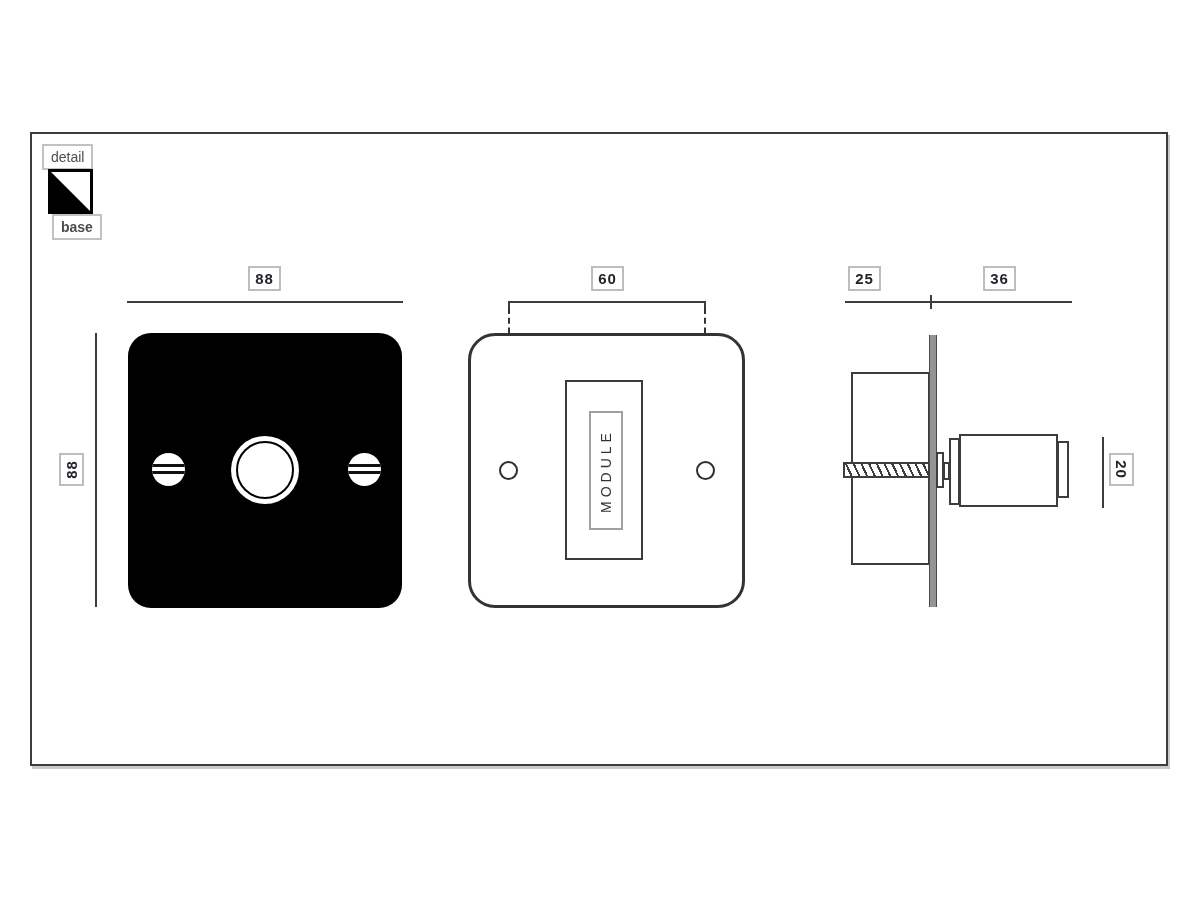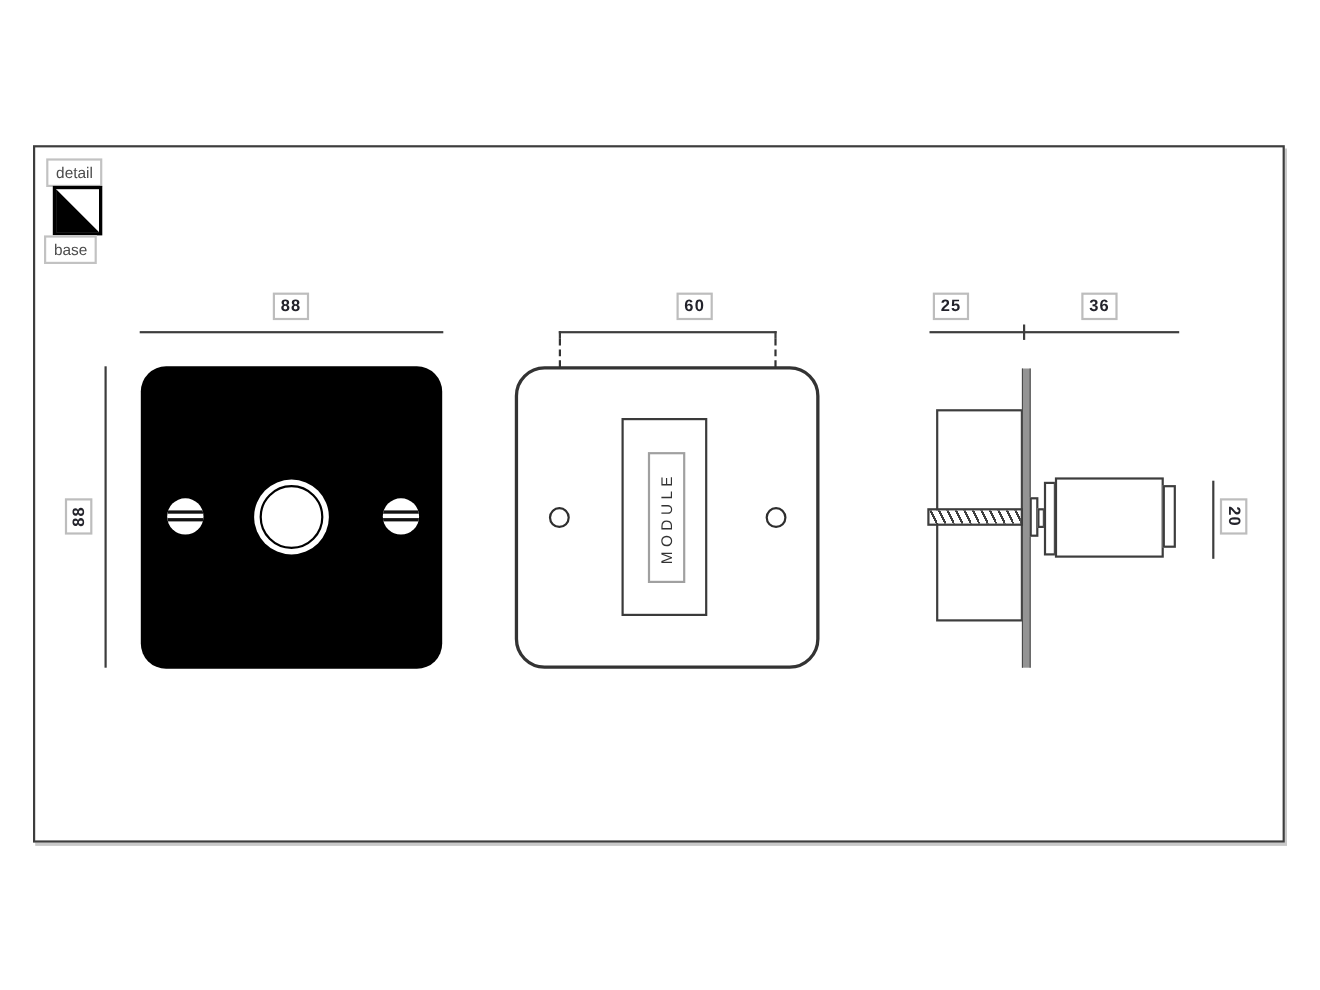--- a/index.html
+++ b/index.html
@@ -89,21 +89,21 @@
   .vlabel-wrap { position:absolute; display:flex; align-items:center; justify-content:center; }
 </style>
 </head>
 <body>
 
 <div id="canvas">
   <div class="frame">
 
     <div class="tag" style="left:10px; top:10px;">detail</div>
     <div class="legend-icon" style="left:16px; top:35px;"></div>
-    <div class="tag" style="left:8px; top:80px;">base</div>
+    <div class="tag" style="left:20px; top:80px;font-weight:bold;">base</div>
   </div>
 
   <div class="dim-label" style="left:248px; top:266px; min-width:33px;">88</div>
   <div class="hline" style="left:127px; top:301px; width:276px;"></div>
 
   <div class="vline" style="left:95px; top:333px; height:274px;"></div>
   <div class="vlabel-wrap" style="left:54px; top:454px; width:34px; height:30px;">
     <div class="dim-label rot-ccw" style="position:static; min-width:33px;">88</div>
   </div>
 
@@ -114,21 +114,21 @@
     </div>
     <div class="screw" style="left:220px; top:120px;">
       <div class="slot" style="top:11px;"></div>
       <div class="slot" style="top:18px;"></div>
     </div>
   </div>
   <div class="knob-front">
     <div class="knob-ring"></div>
   </div>
 
-  <div class="dim-label" style="left:591px; top:266px; min-width:33px;margin-left:24px;">60</div>
+  <div class="dim-label" style="left:591px; top:266px; min-width:33px;">60</div>
   <div class="hline" style="left:508px; top:301px; width:198px;"></div>
   <div class="vline" style="left:508px; top:301px; height:7px;"></div>
   <div class="vline" style="left:704px; top:301px; height:7px;"></div>
   <div class="vdash" style="left:508px; top:308px; height:153px;"></div>
   <div class="vdash" style="left:704px; top:308px; height:153px;"></div>
 
   <div class="plate-base"></div>
   <div class="hole" style="left:499px; top:461px;"></div>
   <div class="hole" style="left:696px; top:461px;"></div>
 

